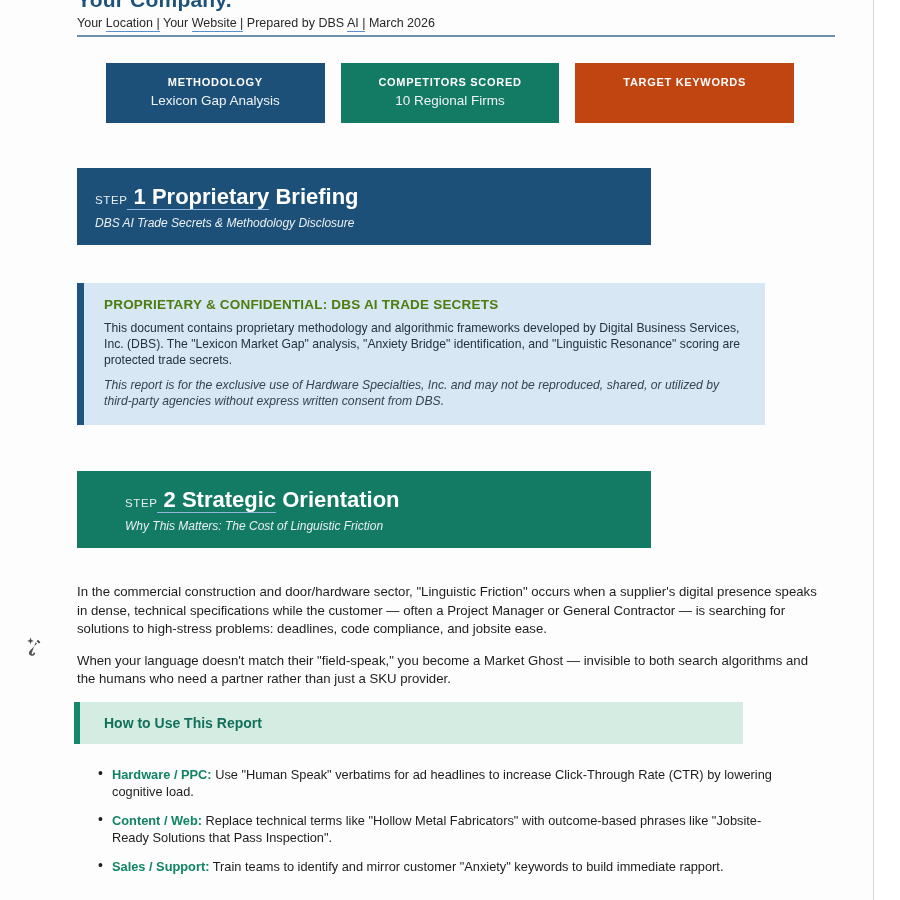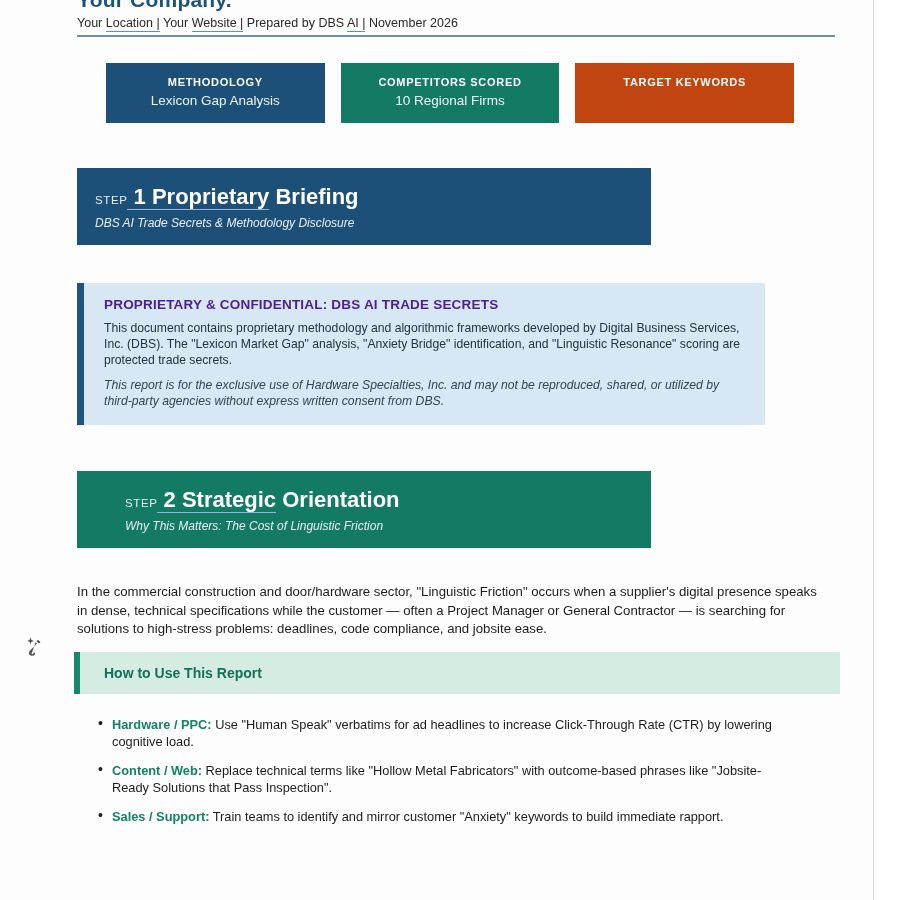--- a/index.html
+++ b/index.html
@@ -82,38 +82,38 @@
   }
 
   
   .callout-conf{
     margin:38px 0 0 77px;width:688px;box-sizing:border-box;
     background:#d7e7f3;border-left:7px solid #1f5480;
     padding:14px 20px 16px 20px;
   }
   .callout-conf h3{
     margin:0 0 8px 0;font-size:13.5px;font-weight:bold;
-    color:#4c1d95;letter-spacing:.2px;
+    color:#4d7c0f;letter-spacing:.2px;
   }
   .callout-conf p{
     margin:0 0 9px 0;font-size:12.2px;line-height:16px;color:#24333d;
   }
   .callout-conf p.ital{
     font-style:italic;color:#35454f;margin-bottom:0;
   }
 
   
   .body-wrap{margin:0 4px 0 77px;width:742px;}
   .body-wrap p{
     margin:0 0 13px 0;font-size:13.2px;line-height:18.5px;color:#1d1d1d;
   }
 
   
   .callout-howto{
-    margin:0 0 0 74px;width:766px;box-sizing:border-box;
+    margin:0 0 0 74px;width:669px;box-sizing:border-box;
     background:#d5ece3;border-left:6px solid #14886a;
     padding:13px 0 13px 24px;
   }
   .callout-howto h4{
     margin:0;font-size:14px;font-weight:bold;color:#12705a;
   }
 
   
   ul.usage{
     margin:22px 0 0 0;padding:0 0 0 112px;list-style:none;width:788px;
@@ -136,21 +136,21 @@
 </style>
 </head>
 <body>
 
 <div id="page">
   <div class="doc">
 
     <div class="hdr">
       <div class="hdr-title">Your Company.</div>
       <div class="hdr-byline">
-        <span>Your </span><span class="sp-underline">Location |</span><span> Your </span><span class="sp-underline">Website |</span><span> Prepared by DBS </span><span class="sp-underline">AI |</span><span> November 2026</span>
+        <span>Your </span><span class="sp-underline">Location |</span><span> Your </span><span class="sp-underline">Website |</span><span> Prepared by DBS </span><span class="sp-underline">AI |</span><span> March 2026</span>
       </div>
       <div class="hdr-rule"></div>
     </div>
 
     <div class="metrics">
       <div class="metric" style="background:#1d5078">
         <div class="metric-label">METHODOLOGY</div>
         <div class="metric-value">Lexicon Gap Analysis</div>
       </div>
       <div class="metric" style="background:#137a63">
@@ -177,20 +177,21 @@
 
     <div class="step-banner" style="background:#137a63;margin-top:46px;padding-left:48px;">
       <div class="step-title">
         <span class="step-kicker">STEP</span><span class="step-em"> <span>2</span> <span>Strategic</span></span><span> Orientation</span>
       </div>
       <div class="step-sub">Why This Matters: The Cost of Linguistic Friction</div>
     </div>
 
     <div class="body-wrap" style="margin-top:35px;">
       <p>In the commercial construction and door/hardware sector, "Linguistic Friction" occurs when a supplier's digital presence speaks in dense, technical specifications while the customer — often a Project Manager or General Contractor — is searching for solutions to high-stress problems: deadlines, code compliance, and jobsite ease.</p>
+      <p>When your language doesn't match their "field-speak," you become a Market Ghost — invisible to both search algorithms and the humans who need a partner rather than just a SKU provider.</p>
     </div>
 
     <div class="callout-howto" style="margin-top:12px;">
       <h4>How to Use This Report</h4>
     </div>
 
     <ul class="usage">
       <li><b>Hardware / PPC:</b><span> Use "Human Speak" verbatims for ad headlines to increase Click-Through Rate (CTR) by lowering cognitive load.</span></li>
       <li><b>Content / Web:</b><span> Replace technical terms like "Hollow Metal Fabricators" with outcome-based phrases like "Jobsite-Ready Solutions that Pass Inspection".</span></li>
       <li><b>Sales / Support:</b><span> Train teams to identify and mirror customer "Anxiety" keywords to build immediate rapport.</span></li>

